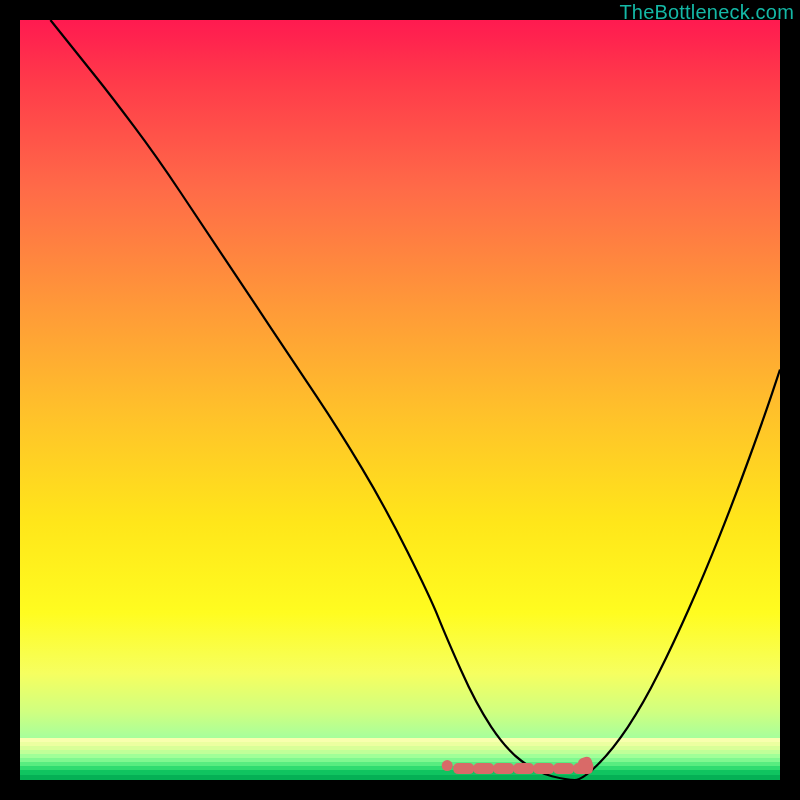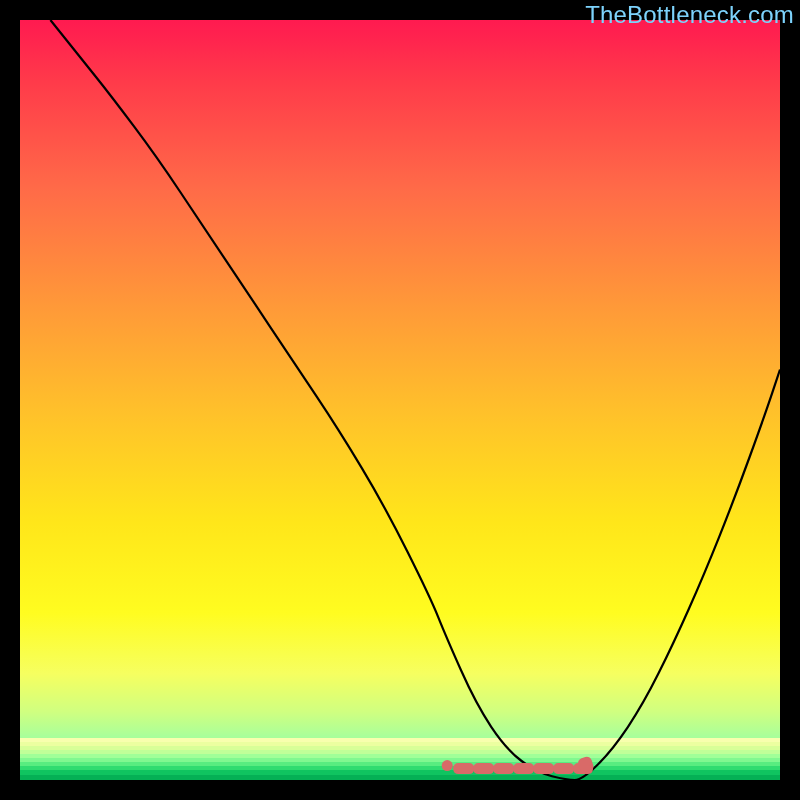--- a/index.html
+++ b/index.html
@@ -56,22 +56,22 @@
     height: 50px;
     display: flex;
     flex-direction: column;
     justify-content: flex-end;
   }
   .stripe { width: 100%; }
   .attribution {
     position: absolute;
     top: 1px;
     right: 6px;
-    color: #7dd3fc;
-    font-size: 24px;
+    color: #14b8a6;
+    font-size: 20px;
     font-weight: 500;
     letter-spacing: 0.2px;
   }
   svg.overlay {
     position: absolute;
     left: 0;
     top: 0;
     width: 760px;
     height: 760px;
   }

